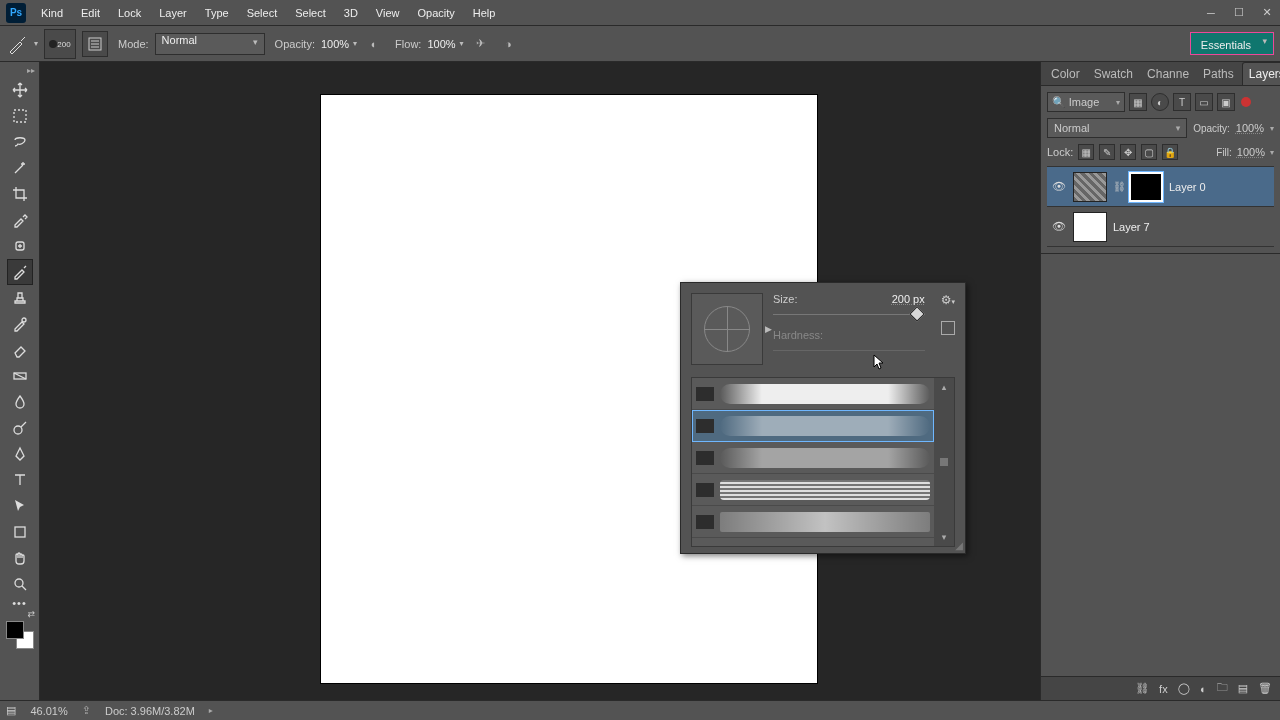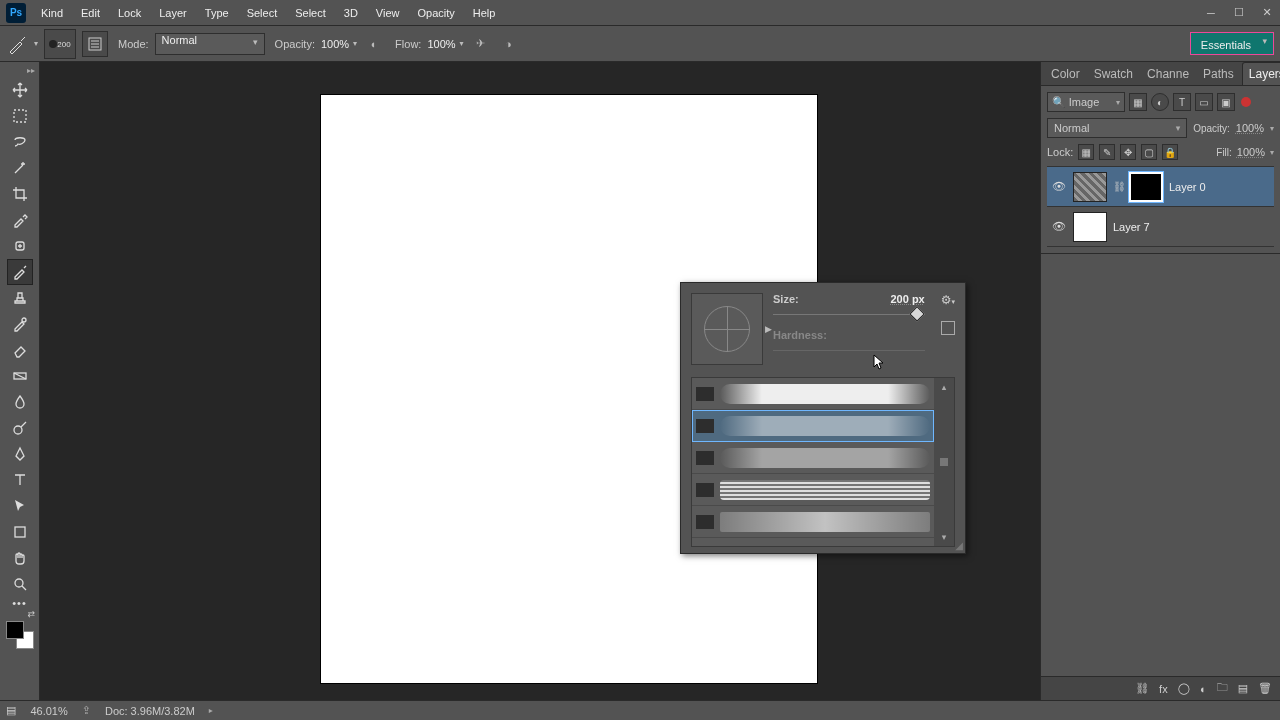--- a/index.html
+++ b/index.html
@@ -51,21 +51,21 @@
 
 
 .brush-popup { position:absolute; left:640px; top:220px; width:286px; background:#535353; border:1px solid #2a2a2a; box-shadow:2px 2px 6px rgba(0,0,0,.5); padding:10px 10px 6px 10px; }
 .bp-top { display:flex; gap:10px; }
 .bp-preview { width:72px; height:72px; border:1px solid #3a3a3a; background:#5a5a5a; display:flex; align-items:center; justify-content:center; position:relative;}
 .bp-preview .circ { width:46px; height:46px; border:1px solid #888; border-radius:50%; }
 .bp-preview .cross1, .bp-preview .cross2 { position:absolute; background:#888; }
 .bp-preview .cross1 { width:46px; height:1px; }
 .bp-preview .cross2 { width:1px; height:46px; }
 .bp-preview .play { position:absolute; right:-10px; top:50%; transform:translateY(-50%); color:#bbb; font-size:9px;}
-.bp-sliders { flex:1;font-weight:bold; }
+.bp-sliders { flex:1; }
 .bp-row { display:flex; justify-content:space-between; align-items:center; color:#ccc; margin-bottom:2px;}
 .bp-row.dim { color:#888; }
 .bp-value { color:#eee; text-decoration: underline dotted #888; }
 .bp-track { height:14px; position:relative; margin-bottom:8px;}
 .bp-track .line { position:absolute; left:0; right:0; top:7px; height:1px; background:#777;}
 .bp-track .thumb { position:absolute; top:0; width:11px; height:11px; background:#d8d8d8; transform:rotate(45deg) translateY(2px);}
 .bp-icons { display:flex; flex-direction:column; align-items:center; gap:14px; margin-left:6px; color:#ccc; }
 .bp-gear { font-size:12px;}
 .bp-new { width:14px; height:14px; border:1px solid #aaa; }
 .bp-list { border:1px solid #3a3a3a; background:#5a5a5a; margin-top:12px; height:170px; display:flex; }

